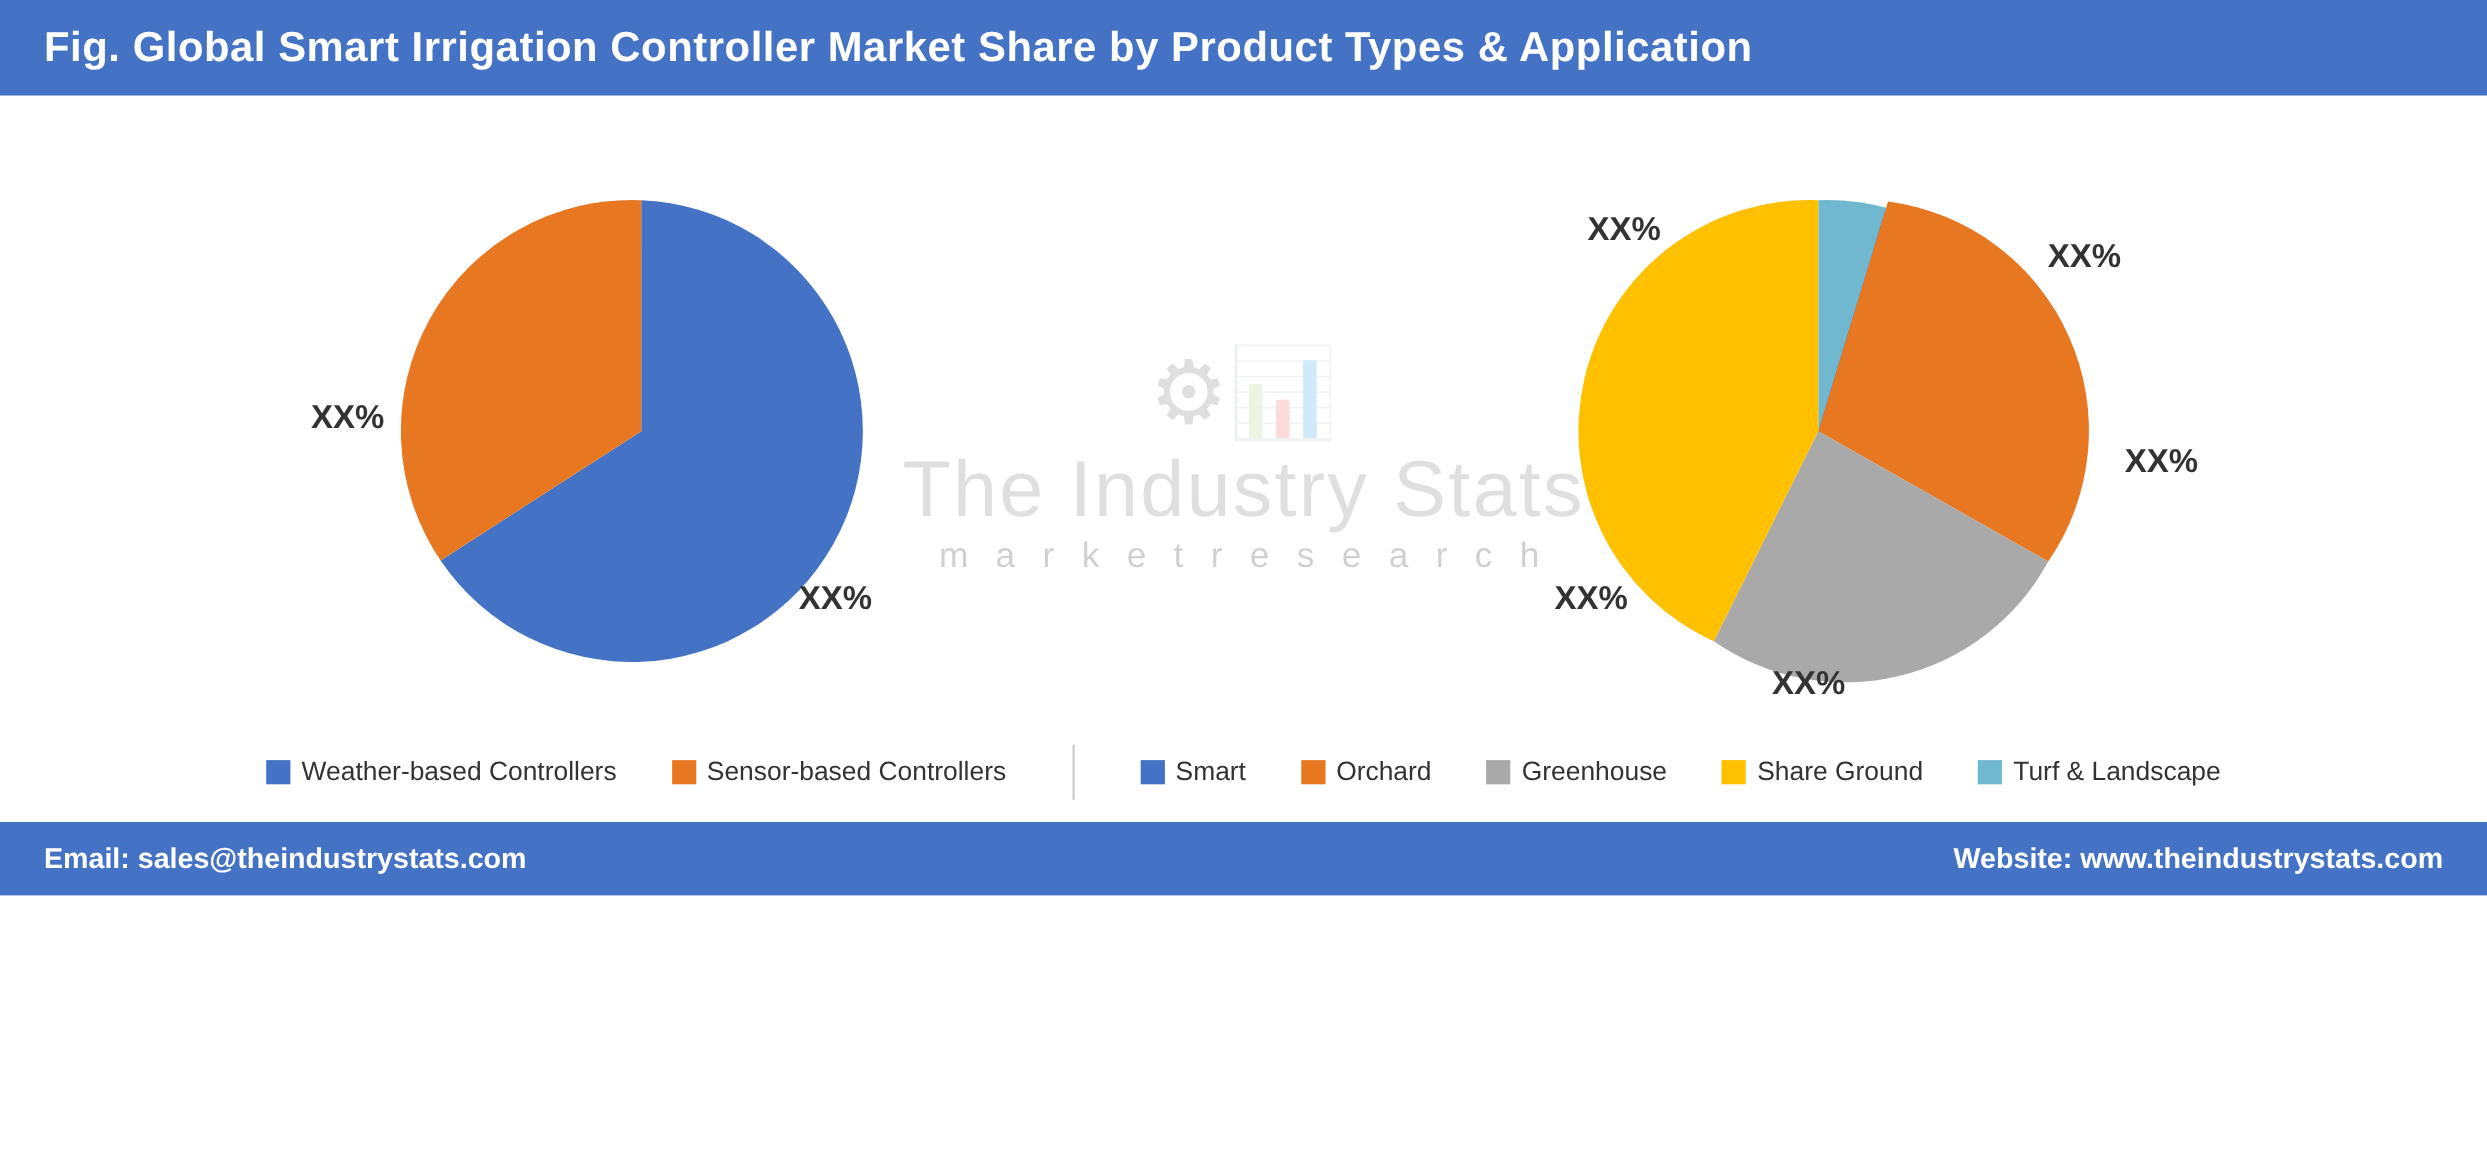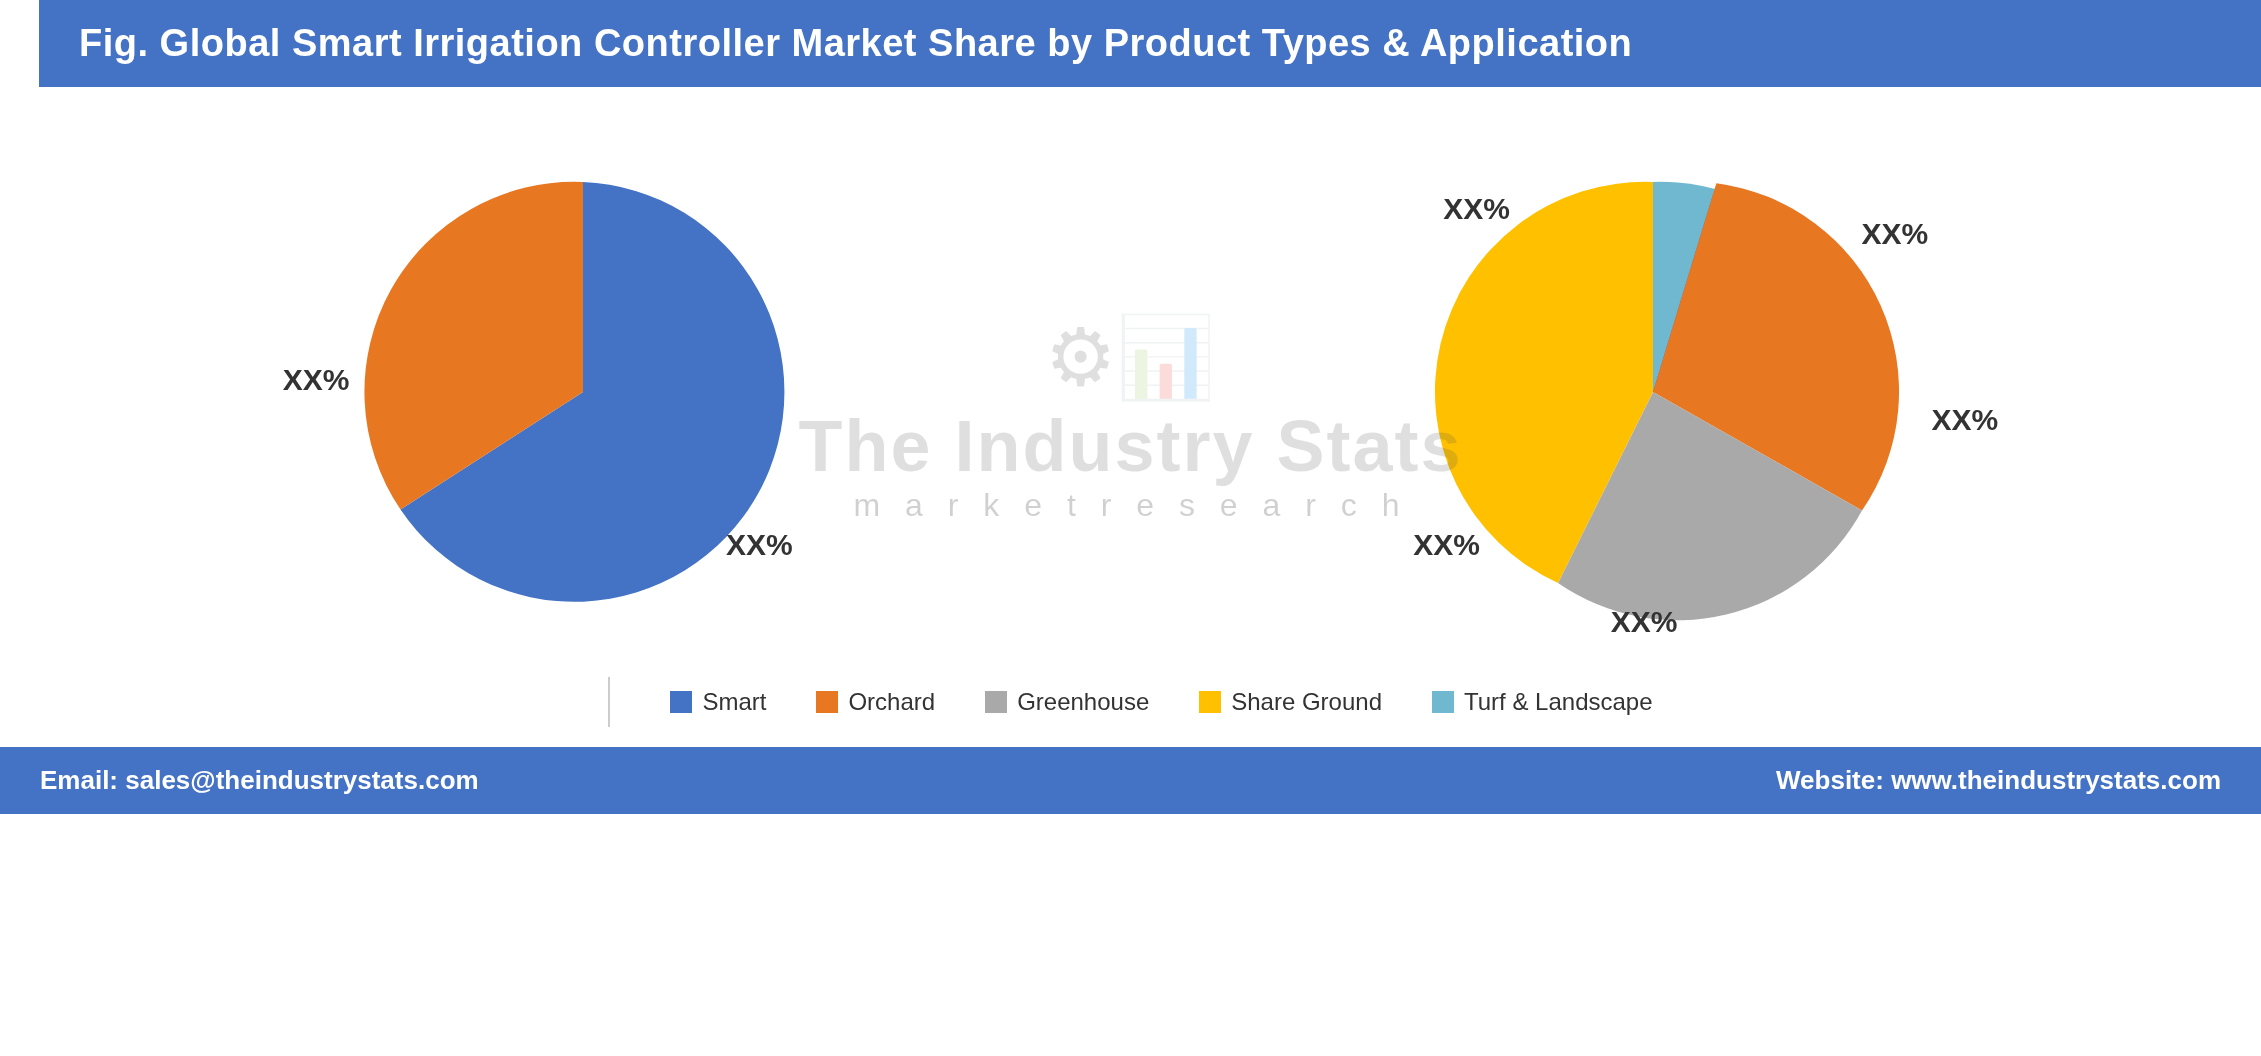--- a/index.html
+++ b/index.html
@@ -10,21 +10,20 @@
       width: 2261px;
       height: 1056px;
       overflow: hidden;
     }
 
     .header-bar {
       background: #4472C4;
       padding: 22px 40px;
       display: flex;
       align-items: flex-end;
-      margin-left: 39px;
     }
 
     .header-title {
       color: #ffffff;
       font-size: 38px;
       font-weight: 600;
       letter-spacing: 0.5px;
     }
 
     .main-content {
@@ -42,21 +41,21 @@
       left: 50%;
       transform: translate(-50%, -50%);
       text-align: center;
       opacity: 0.18;
       pointer-events: none;
       z-index: 10;
     }
 
     .watermark-main {
       font-size: 72px;
-      font-weight: 700;
+      font-weight: 400;
       color: #555;
       letter-spacing: 2px;
       white-space: nowrap;
     }
 
     .watermark-sub {
       font-size: 32px;
       color: #000000;
       letter-spacing: 8px;
       white-space: nowrap;
@@ -195,20 +194,30 @@
       <div style="position:absolute; top:90px; right:-10px; font-size:30px; font-weight:600; color:#333;">XX%</div>
       <div style="position:absolute; top:52%; right:-80px; font-size:30px; font-weight:600; color:#333;">XX%</div>
       <div style="position:absolute; bottom:18px; left:42%; font-size:30px; font-weight:600; color:#333;">XX%</div>
       <div style="position:absolute; bottom:95px; left:25px; font-size:30px; font-weight:600; color:#333;">XX%</div>
     </div>
 
   </div>
 
   <div class="legend-row">
 
+    <div class="legend-section">
+      <div class="legend-item">
+        <div class="legend-color" style="background:#4472C4;"></div>
+        <span>Weather-based Controllers</span>
+      </div>
+      <div class="legend-item">
+        <div class="legend-color" style="background:#E87722;"></div>
+        <span>Sensor-based Controllers</span>
+      </div>
+    </div>
 
     <div class="legend-divider"></div>
 
     <div class="legend-section">
       <div class="legend-item">
         <div class="legend-color" style="background:#4472C4;"></div>
         <span>Smart</span>
       </div>
       <div class="legend-item">
         <div class="legend-color" style="background:#E87722;"></div>

